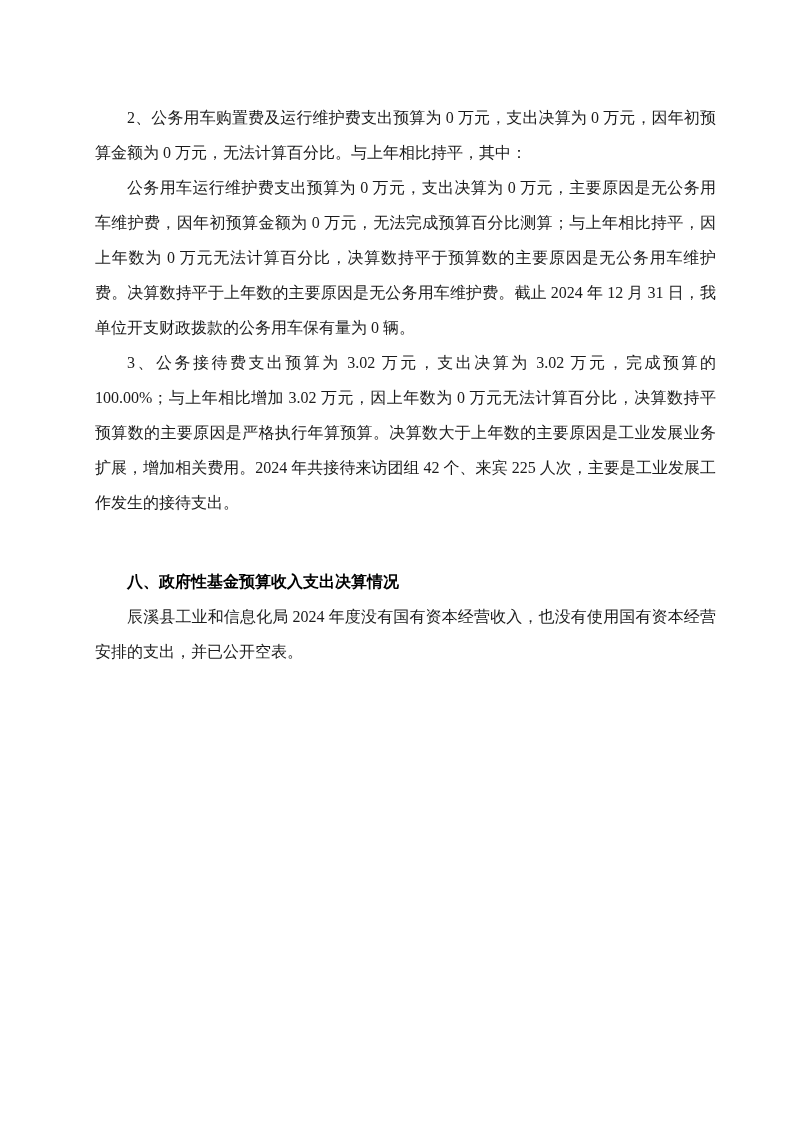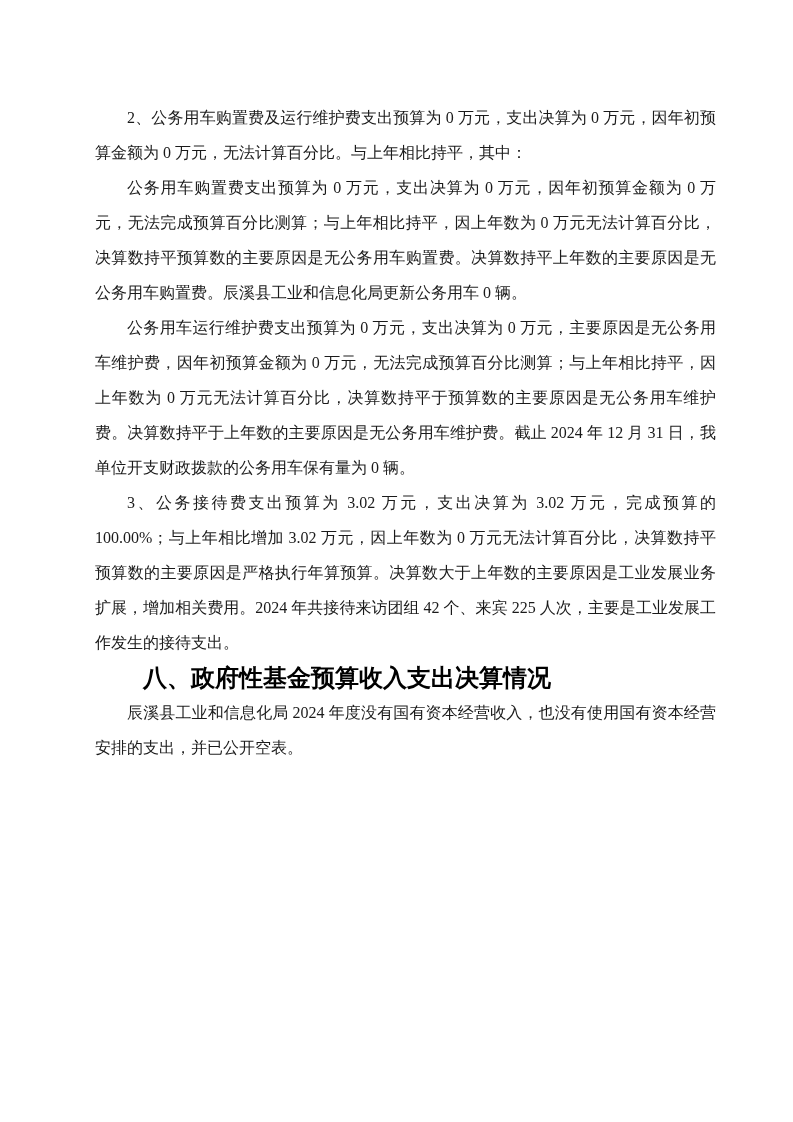--- a/index.html
+++ b/index.html
@@ -22,34 +22,34 @@
   }
   .para {
     font-size: 16px;
     line-height: 35px;
     text-align: justify;
     text-indent: 2em;
     color: #1a1a1a;
     font-family: "Liberation Serif", "DejaVu Serif", serif;
   }
   .heading {
-    font-size: 24px;
+    font-size: 16px;
     line-height: 35px;
     text-indent: 2em;
     text-align: left;
     font-weight: 700;
     color: #000000;
     font-family: "Liberation Sans", "DejaVu Sans", sans-serif;
+    margin-top: 44px;
   }
 </style>
 </head>
 <body>
 
 <div class="page">
   <div class="content">
     <p class="para">2、公务用车购置费及运行维护费支出预算为 0 万元，支出决算为 0 万元，因年初预算金额为 0 万元，无法计算百分比。与上年相比持平，其中：</p>
-    <p class="para">公务用车购置费支出预算为 0 万元，支出决算为 0 万元，因年初预算金额为 0 万元，无法完成预算百分比测算；与上年相比持平，因上年数为 0 万元无法计算百分比，决算数持平预算数的主要原因是无公务用车购置费。决算数持平上年数的主要原因是无公务用车购置费。辰溪县工业和信息化局更新公务用车 0 辆。</p>
     <p class="para">公务用车运行维护费支出预算为 0 万元，支出决算为 0 万元，主要原因是无公务用车维护费，因年初预算金额为 0 万元，无法完成预算百分比测算；与上年相比持平，因上年数为 0 万元无法计算百分比，决算数持平于预算数的主要原因是无公务用车维护费。决算数持平于上年数的主要原因是无公务用车维护费。截止 2024 年 12 月 31 日，我单位开支财政拨款的公务用车保有量为 0 辆。</p>
     <p class="para">3、公务接待费支出预算为 3.02 万元，支出决算为 3.02 万元，完成预算的 100.00%；与上年相比增加 3.02 万元，因上年数为 0 万元无法计算百分比，决算数持平预算数的主要原因是严格执行年算预算。决算数大于上年数的主要原因是工业发展业务扩展，增加相关费用。2024 年共接待来访团组 42 个、来宾 225 人次，主要是工业发展工作发生的接待支出。</p>
     <p class="heading">八、政府性基金预算收入支出决算情况</p>
     <p class="para">辰溪县工业和信息化局 2024 年度没有国有资本经营收入，也没有使用国有资本经营安排的支出，并已公开空表。</p>
   </div>
 </div>
 
 </body></html>

